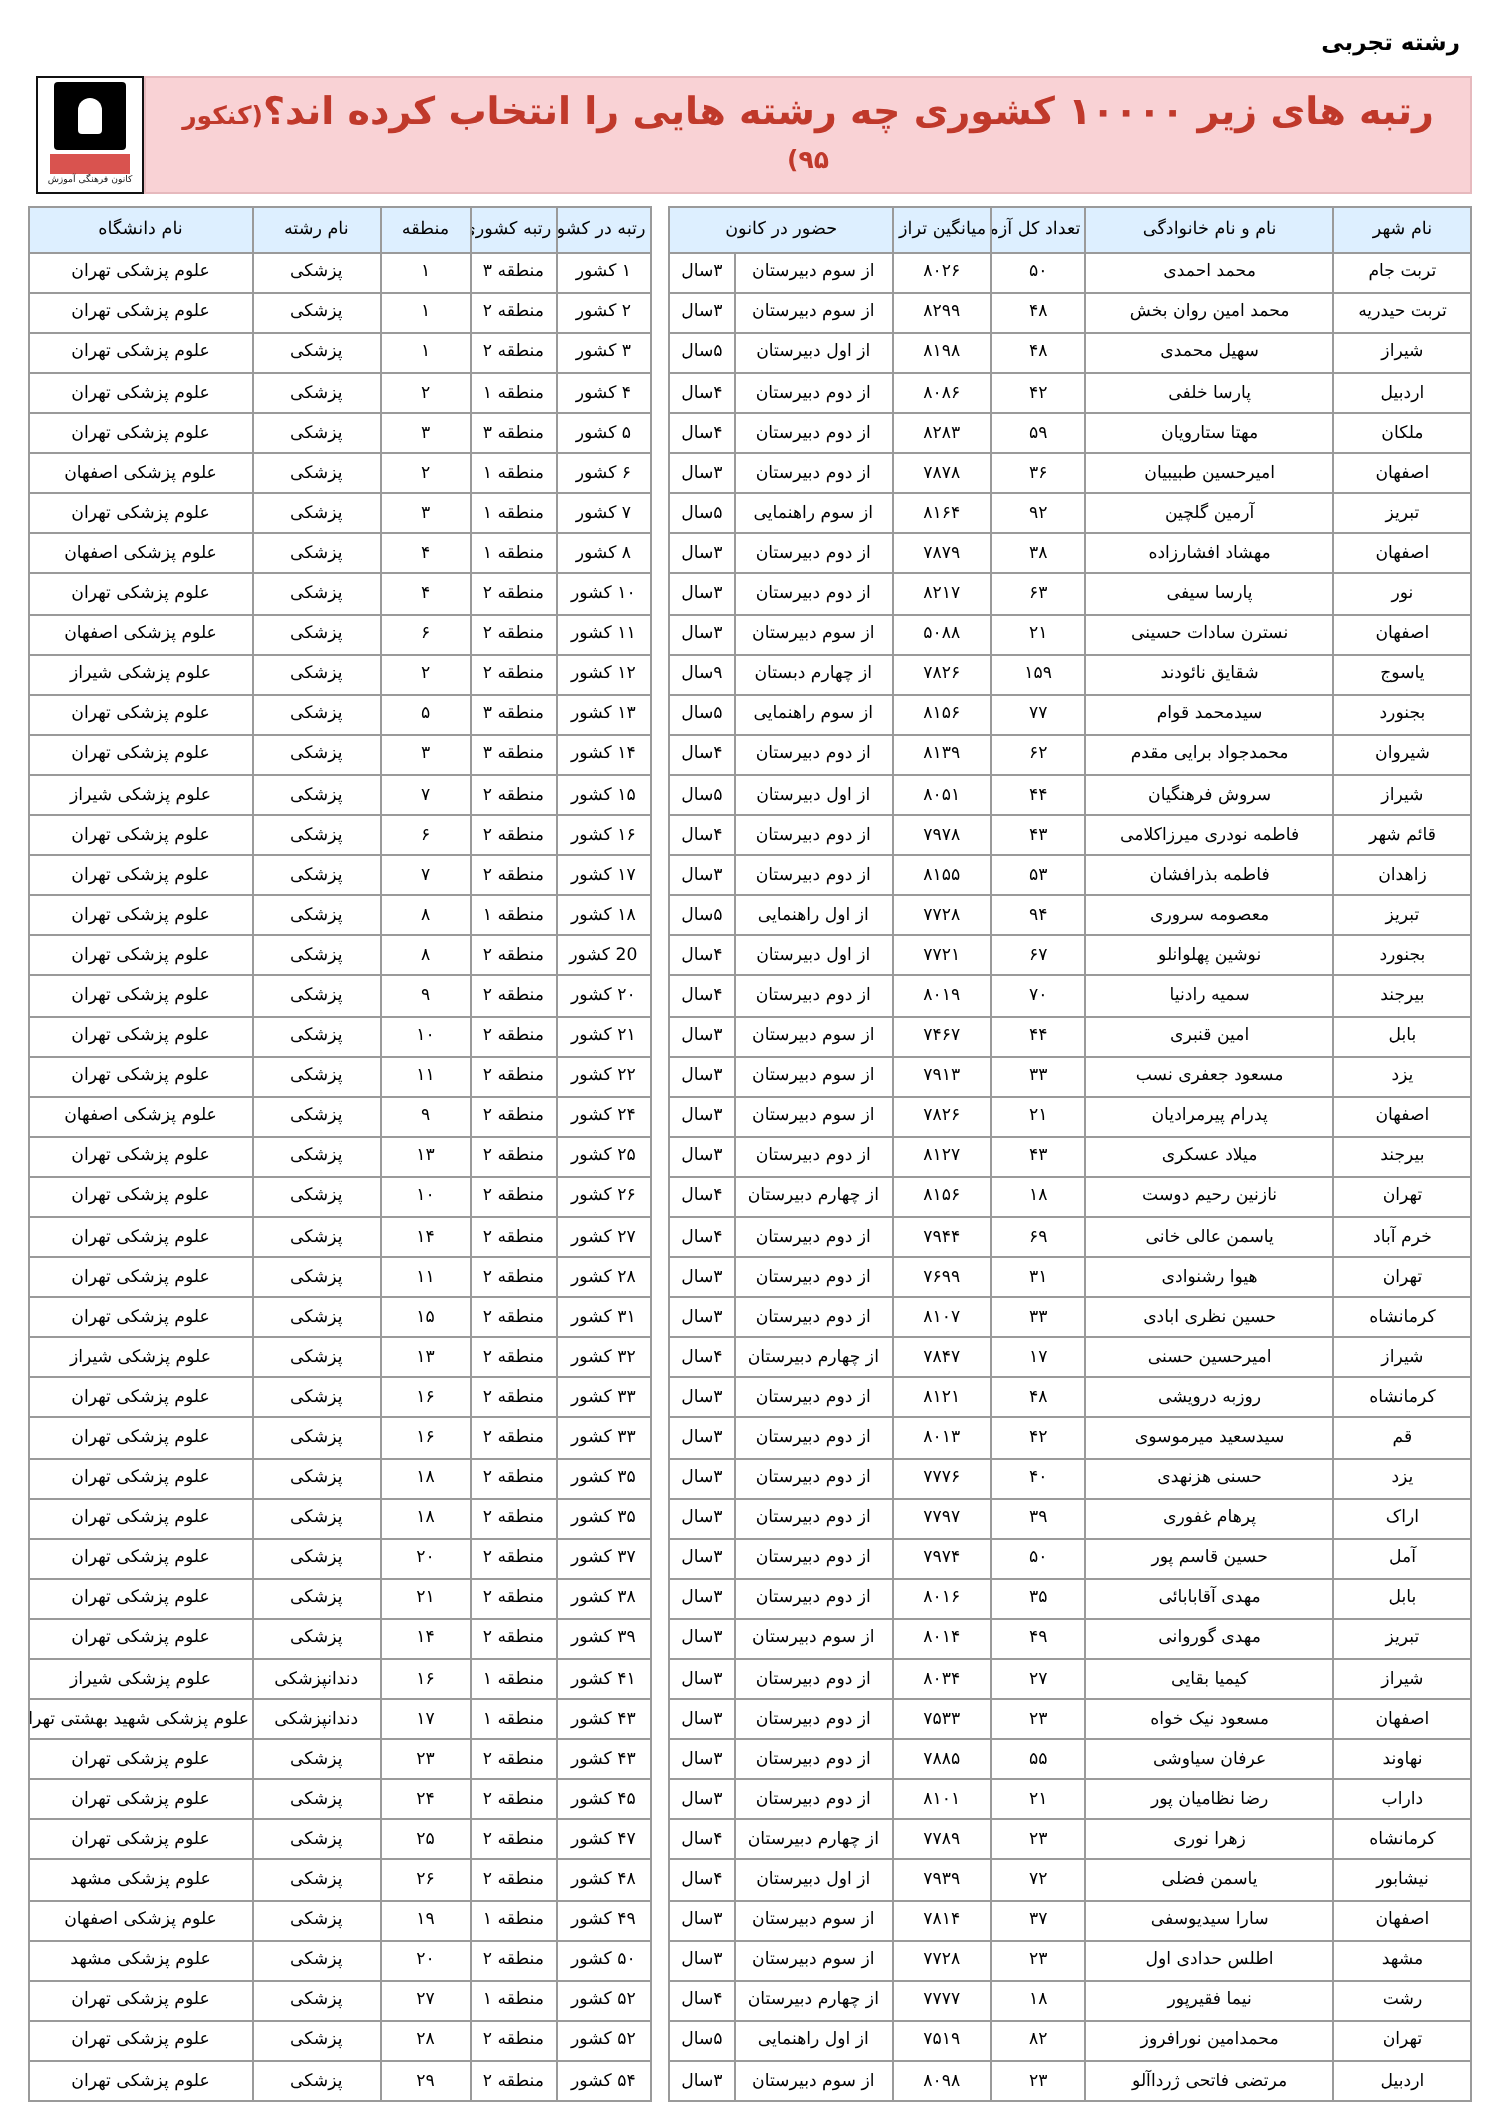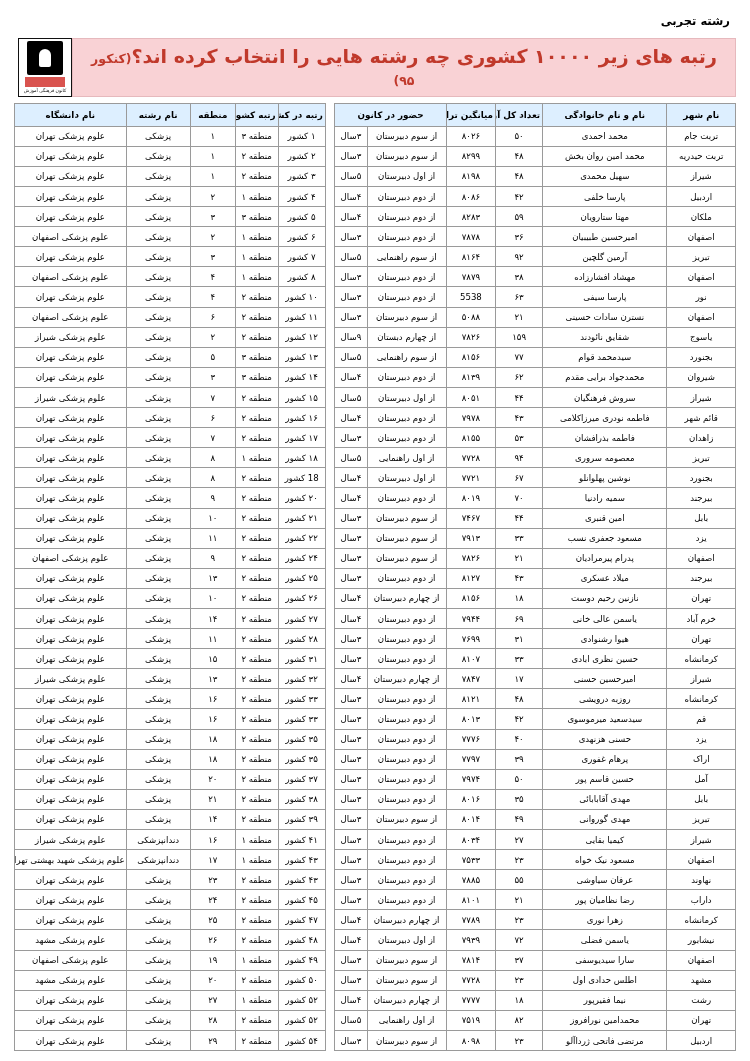--- a/index.html
+++ b/index.html
@@ -71,21 +71,21 @@
   th,td{
     border:1px solid #9a9a9a;
     text-align:center;
     height:19.1px;
     padding:0 2px;
     white-space:nowrap;
     overflow:hidden;
   }
   thead th{
     background:#ddefff;
-    font-weight:bold;
+    font-weight:normal;
     font-size:8.8px;
     height:22px;
   }
   .gap-col{
     border:none;
     width:9px;
     background:#fff;
   }
   tbody td.gap-col{border:none;background:#fff;}
   .c-city{width:64px;}
@@ -261,21 +261,21 @@
           <td>۸ کشور</td>
           <td>منطقه ۱</td>
           <td>۴</td>
           <td>پزشکی</td>
           <td>علوم پزشکی اصفهان</td>
         </tr>
         <tr>
           <td>نور</td>
           <td>پارسا سیفی</td>
           <td>۶۳</td>
-          <td>5538</td>
+          <td>۸۲۱۷</td>
           <td>از دوم دبیرستان</td>
           <td>۳سال</td>
           <td class="gap-col"></td>
           <td>۱۰ کشور</td>
           <td>منطقه ۲</td>
           <td>۴</td>
           <td>پزشکی</td>
           <td>علوم پزشکی تهران</td>
         </tr>
         <tr>
@@ -391,21 +391,21 @@
           <td>علوم پزشکی تهران</td>
         </tr>
         <tr>
           <td>بجنورد</td>
           <td>نوشین پهلوانلو</td>
           <td>۶۷</td>
           <td>۷۷۲۱</td>
           <td>از اول دبیرستان</td>
           <td>۴سال</td>
           <td class="gap-col"></td>
-          <td>18 کشور</td>
+          <td>20 کشور</td>
           <td>منطقه ۲</td>
           <td>۸</td>
           <td>پزشکی</td>
           <td>علوم پزشکی تهران</td>
         </tr>
         <tr>
           <td>بیرجند</td>
           <td>سمیه رادنیا</td>
           <td>۷۰</td>
           <td>۸۰۱۹</td>

